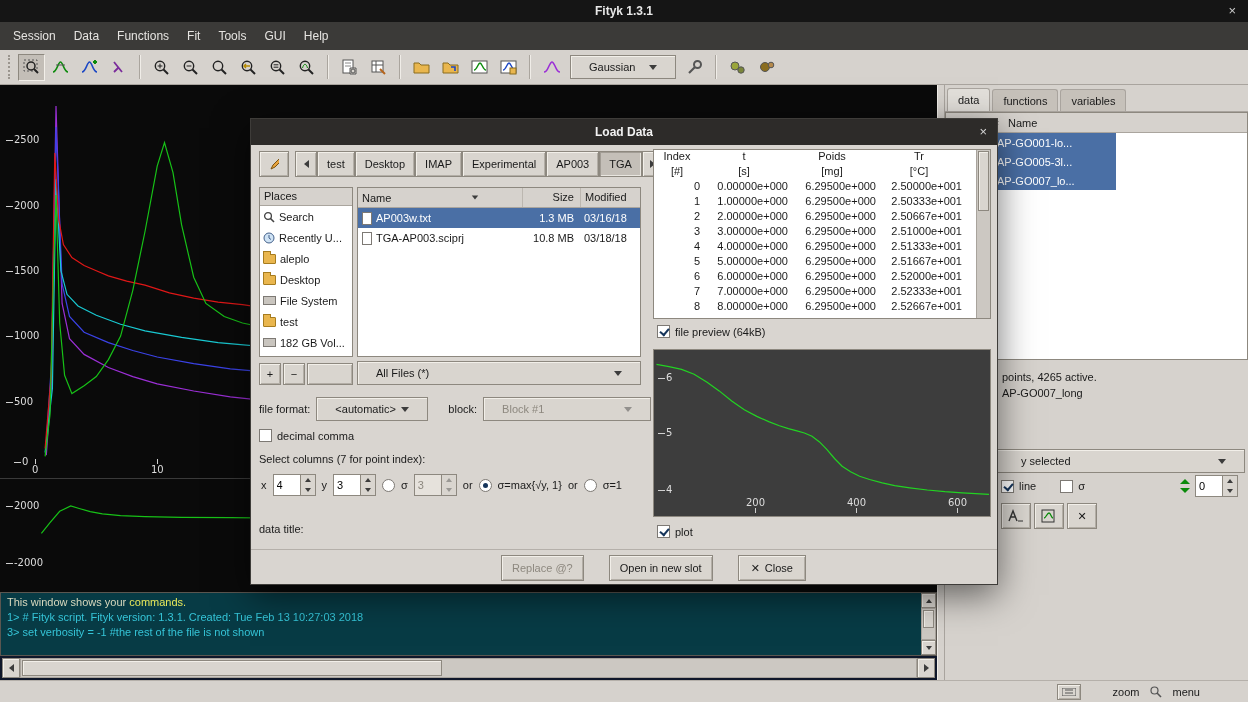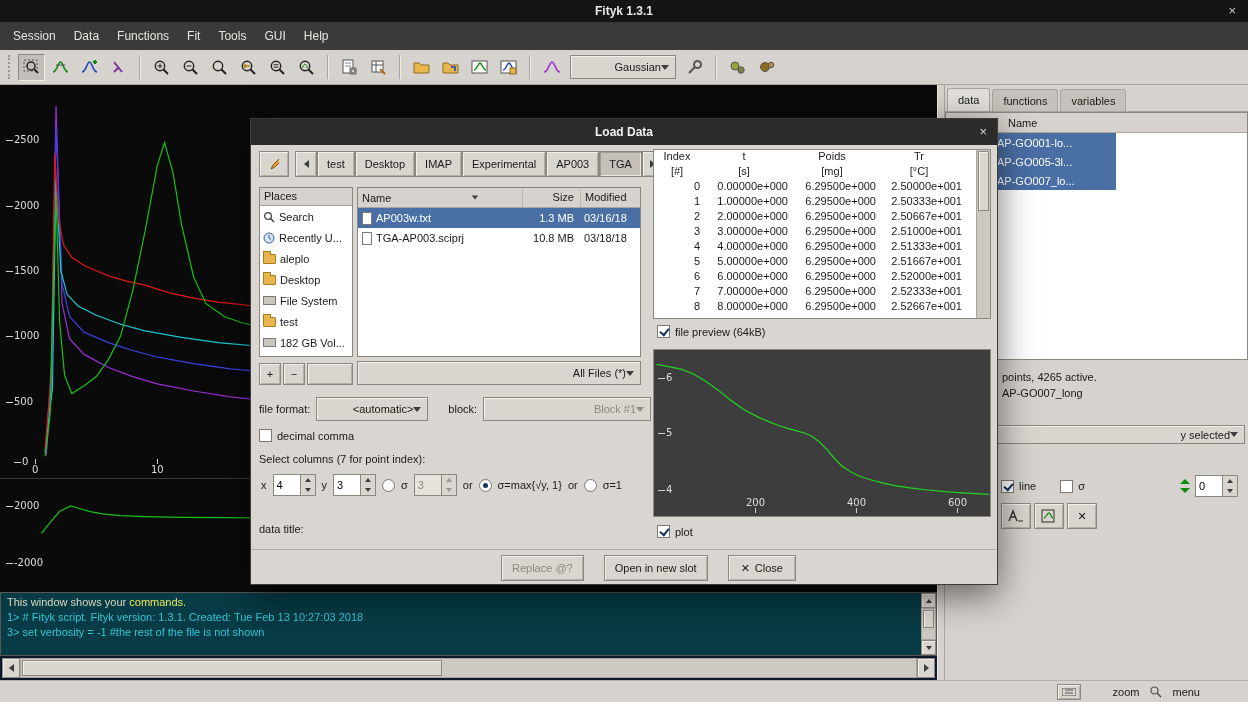--- a/index.html
+++ b/index.html
@@ -23,22 +23,22 @@
   .tsep{width:0;height:24px;border-left:1px solid #aaa59e;border-right:1px solid #f0ede8;margin:0 5px}
 
   
   .b3{background:#d9d5cf;border:1px solid #8d887f;box-shadow:inset 1px 1px 0 #f2efe9,inset -1px -1px 0 #b3aea6;
       font-size:11px;color:#1a1a1a;display:inline-flex;align-items:center;justify-content:center;
       font-family:"Liberation Sans",sans-serif;gap:5px}
   .b3.pressed{background:#c4bfb8;box-shadow:inset 1px 1px 0 #a19c94,inset -1px -1px 0 #e9e6e0}
   .b3.disabled{color:#8d887f}
   .inp{background:#fff;border:1px solid #8d887f;box-shadow:inset 1px 1px 2px rgba(0,0,0,.18);
        font-size:11px;padding:0 4px;font-family:"Liberation Sans",sans-serif}
-  .combo{display:inline-flex;align-items:center;justify-content:flex-end;background:#d9d5cf;
-         border:1px solid #8d887f;box-shadow:inset 1px 1px 0 #f2efe9;padding:0 6px;height:24px}
+  .combo{display:inline-flex;align-items:center;justify-content:space-between;background:#d9d5cf;
+         border:1px solid #8d887f;box-shadow:inset 1px 1px 0 #f2efe9;padding:0 18px;height:24px}
   .combo .txt{white-space:nowrap;overflow:hidden}
   .combo.disabled .txt{color:#8d887f}
   .arr-dn{width:0;height:0;border-left:4px solid transparent;border-right:4px solid transparent;border-top:5px solid #3c3c3c;flex:none}
   .arr-up-s{width:0;height:0;border-left:3px solid transparent;border-right:3px solid transparent;border-bottom:4px solid #3c3c3c}
   .arr-dn-s{width:0;height:0;border-left:3px solid transparent;border-right:3px solid transparent;border-top:4px solid #3c3c3c}
   .cb{width:13px;height:13px;background:#fff;border:1px solid #7d7974;position:relative;flex:none;display:inline-block}
   .cb.on::after{content:"";position:absolute;left:2px;top:2px;width:7px;height:4px;
                 border-left:2px solid #16365c;border-bottom:2px solid #16365c;transform:rotate(-50deg)}
   .rd{width:13px;height:13px;border:1px solid #7d7974;border-radius:7px;background:#fff;position:relative;flex:none;display:inline-block}
   .rd.on::after{content:"";position:absolute;left:3px;top:3px;width:5px;height:5px;border-radius:3px;background:#16365c}
@@ -346,21 +346,21 @@
             <span class="cb on" style="margin:0 6px 0 4px"></span>
             <span style="width:28px;text-align:right;padding-right:6px">3</span>
             <span>AP-GO007_lo...</span>
           </div>
       </div>
     </div>
     <div class="dinfo">
       <div>points, 4265 active.</div>
       <div>AP-GO007_long</div>
     </div>
-    <div class="combo" style="position:absolute;left:2px;top:340px;width:298px;height:19px">
+    <div class="combo" style="position:absolute;left:2px;top:364px;width:298px;height:24px">
       <span class="txt" style="padding-left:55px">y selected</span>
       <span class="arr-dn"></span>
     </div>
     <div class="rowflex" style="left:56px;top:390px;height:22px;gap:5px">
       <span class="cb on"></span>
       <span>line</span>
       <span style="width:14px"></span>
       <span class="cb"></span>
       <span>σ</span>
     </div>
@@ -711,21 +711,21 @@
         <div class="ticklab" style="left:193px;top:147px"><span>400</span></div>
         <div class="ticklab" style="left:294px;top:147px"><span>600</span></div>
       </div>
 
       <div class="rowflex" style="left:406px;top:380px;gap:5px">
         <span class="cb on"></span>
         <span>plot</span>
       </div>
 
       <div class="dlg-foot">
-        <div class="rowflex" style="left:250px;top:5px;gap:20px">
+        <div class="rowflex" style="left:250px;top:5px;gap:25px">
           <div class="b3 disabled" style="height:26px;padding:0 10px">Replace @?</div>
           <div class="b3" style="height:26px;padding:0 10px">Open in new slot</div>
           <div class="b3" style="height:26px;padding:0 12px">
             <span>✕</span>
             <span>Close</span>
           </div>
         </div>
       </div>
 
     </div>

